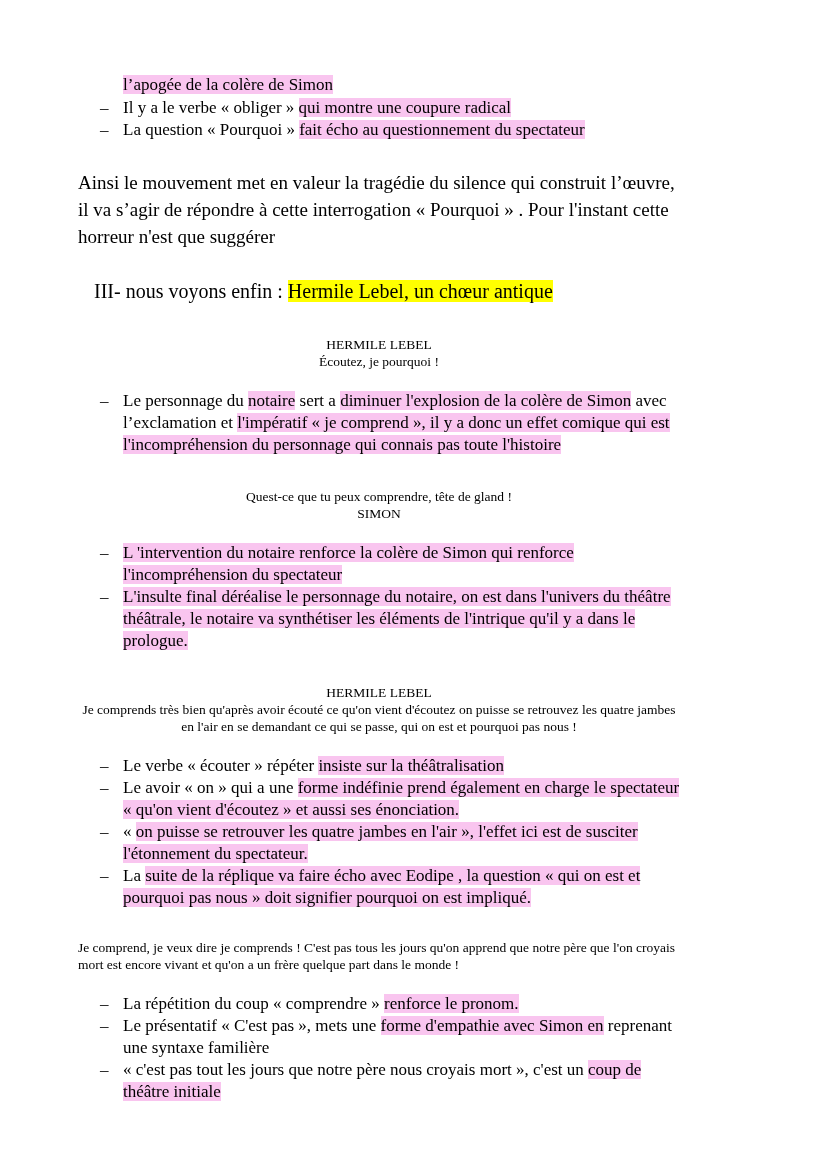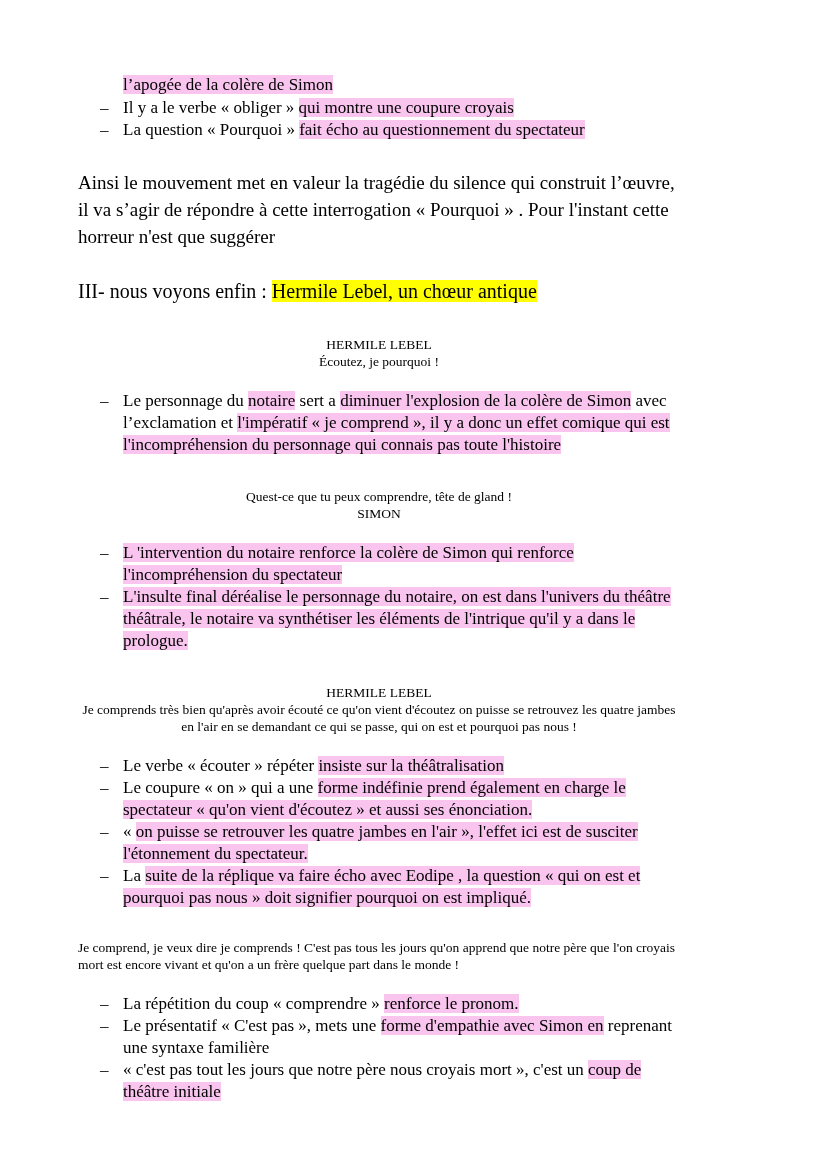--- a/index.html
+++ b/index.html
@@ -24,40 +24,40 @@
   .sz-body  { font-size: 17px;   line-height: 22px; }
   .sz-para  { font-size: 19px;   line-height: 27px; }
   .sz-head  { font-size: 20px;   line-height: 26px; }
   .sz-small { font-size: 13.5px; line-height: 17px; }
 
   
   .blk-cont    { margin: 0 0 0 45px; }
   .blk-bullets { margin: 20px 0 0 0; }
   .blk-cont + .blk-bullets { margin-top: 1px; }
   .blk-para    { margin: 28px 0 0 0; }
-  .blk-heading { margin: 28px 0 0 0; }
+  .blk-heading { margin: 28px 0 0 16px; }
   .blk-speaker { margin: 32px 0 0 0; text-align: center; }
   .blk-small   { margin: 30px 0 0 0; }
 
   
   ul.bullets { list-style: none; margin-left: 0; margin-right: 0; margin-bottom: 0; padding: 0; }
   ul.bullets li { position: relative; padding-left: 45px; }
   ul.bullets .dash { position: absolute; left: 22px; top: 0; }
 
   
   .hl-pink   { background: var(--hl-pink, #f9c5ef); }
   .hl-yellow { background: var(--hl-yellow, #ffff00); }
 </style>
 </head>
 <body>
 
 <div class="page">
     <div class="sz-body blk-cont"><span class="hl-pink">l’apogée de la colère de Simon</span></div>
     <ul class="bullets sz-body blk-bullets">
-      <li><span class="dash">–</span><span><span>Il y a le verbe « obliger » </span><span class="hl-pink">qui montre une coupure croyais</span></span></li>
+      <li><span class="dash">–</span><span><span>Il y a le verbe « obliger » </span><span class="hl-pink">qui montre une coupure radical</span></span></li>
       <li><span class="dash">–</span><span><span>La question « Pourquoi » </span><span class="hl-pink">fait écho au questionnement du spectateur</span></span></li>
     </ul>
     <div class="sz-para blk-para"><span>Ainsi le mouvement met en valeur la tragédie du silence qui construit l’œuvre, il va s’agir de répondre à cette interrogation « Pourquoi » . Pour l'instant cette horreur n'est que suggérer</span></div>
     <div class="sz-head blk-heading"><span>III- nous voyons enfin : </span><span class="hl-yellow">Hermile Lebel, un chœur antique</span></div>
     <div class="sz-small blk-speaker">
       <div>HERMILE LEBEL</div>
       <div><span>Écoutez, je pourquoi !</span></div>
     </div>
     <ul class="bullets sz-body blk-bullets">
       <li><span class="dash">–</span><span><span>Le personnage du </span><span class="hl-pink">notaire</span><span> sert a </span><span class="hl-pink">diminuer l'explosion de la colère de Simon</span><span> avec l’exclamation et </span><span class="hl-pink">l'impératif « je comprend », il y a donc un effet comique qui est l'incompréhension du personnage qui connais pas toute l'histoire</span></span></li>
@@ -69,21 +69,21 @@
     <ul class="bullets sz-body blk-bullets">
       <li><span class="dash">–</span><span><span class="hl-pink">L 'intervention du notaire renforce la colère de Simon qui renforce l'incompréhension du spectateur</span></span></li>
       <li><span class="dash">–</span><span><span class="hl-pink">L'insulte final déréalise le personnage du notaire, on est dans l'univers du théâtre théâtrale, le notaire va synthétiser les éléments de l'intrique qu'il y a dans le prologue.</span></span></li>
     </ul>
     <div class="sz-small blk-speaker">
       <div>HERMILE LEBEL</div>
       <div><span>Je comprends très bien qu'après avoir écouté ce qu'on vient d'écoutez on puisse se retrouvez les quatre jambes en l'air en se demandant ce qui se passe, qui on est et pourquoi pas nous !</span></div>
     </div>
     <ul class="bullets sz-body blk-bullets">
       <li><span class="dash">–</span><span><span>Le verbe « écouter » répéter </span><span class="hl-pink">insiste sur la théâtralisation</span></span></li>
-      <li><span class="dash">–</span><span><span>Le coupure « on » qui a une </span><span class="hl-pink">forme indéfinie prend également en charge le spectateur « qu'on vient d'écoutez » et aussi ses énonciation.</span></span></li>
+      <li><span class="dash">–</span><span><span>Le avoir « on » qui a une </span><span class="hl-pink">forme indéfinie prend également en charge le spectateur « qu'on vient d'écoutez » et aussi ses énonciation.</span></span></li>
       <li><span class="dash">–</span><span><span>« </span><span class="hl-pink">on puisse se retrouver les quatre jambes en l'air », l'effet ici est de susciter l'étonnement du spectateur.</span></span></li>
       <li><span class="dash">–</span><span><span> La </span><span class="hl-pink">suite de la réplique va faire écho avec Eodipe , la question « qui on est et pourquoi pas nous » doit signifier pourquoi on est impliqué.</span></span></li>
     </ul>
     <div class="sz-small blk-small"><span>Je comprend, je veux dire je comprends ! C'est pas tous les jours qu'on apprend que notre père que l'on croyais mort est encore vivant et qu'on a un frère quelque part dans le monde !</span></div>
     <ul class="bullets sz-body blk-bullets">
       <li><span class="dash">–</span><span><span>La répétition du coup « comprendre » </span><span class="hl-pink">renforce le pronom.</span></span></li>
       <li><span class="dash">–</span><span><span>Le présentatif « C'est pas », mets une </span><span class="hl-pink">forme d'empathie avec Simon en</span><span> reprenant une syntaxe familière</span></span></li>
       <li><span class="dash">–</span><span><span>« c'est pas tout les jours que notre père nous croyais mort », c'est un </span><span class="hl-pink">coup de théâtre initiale</span></span></li>
     </ul>
   </div>

